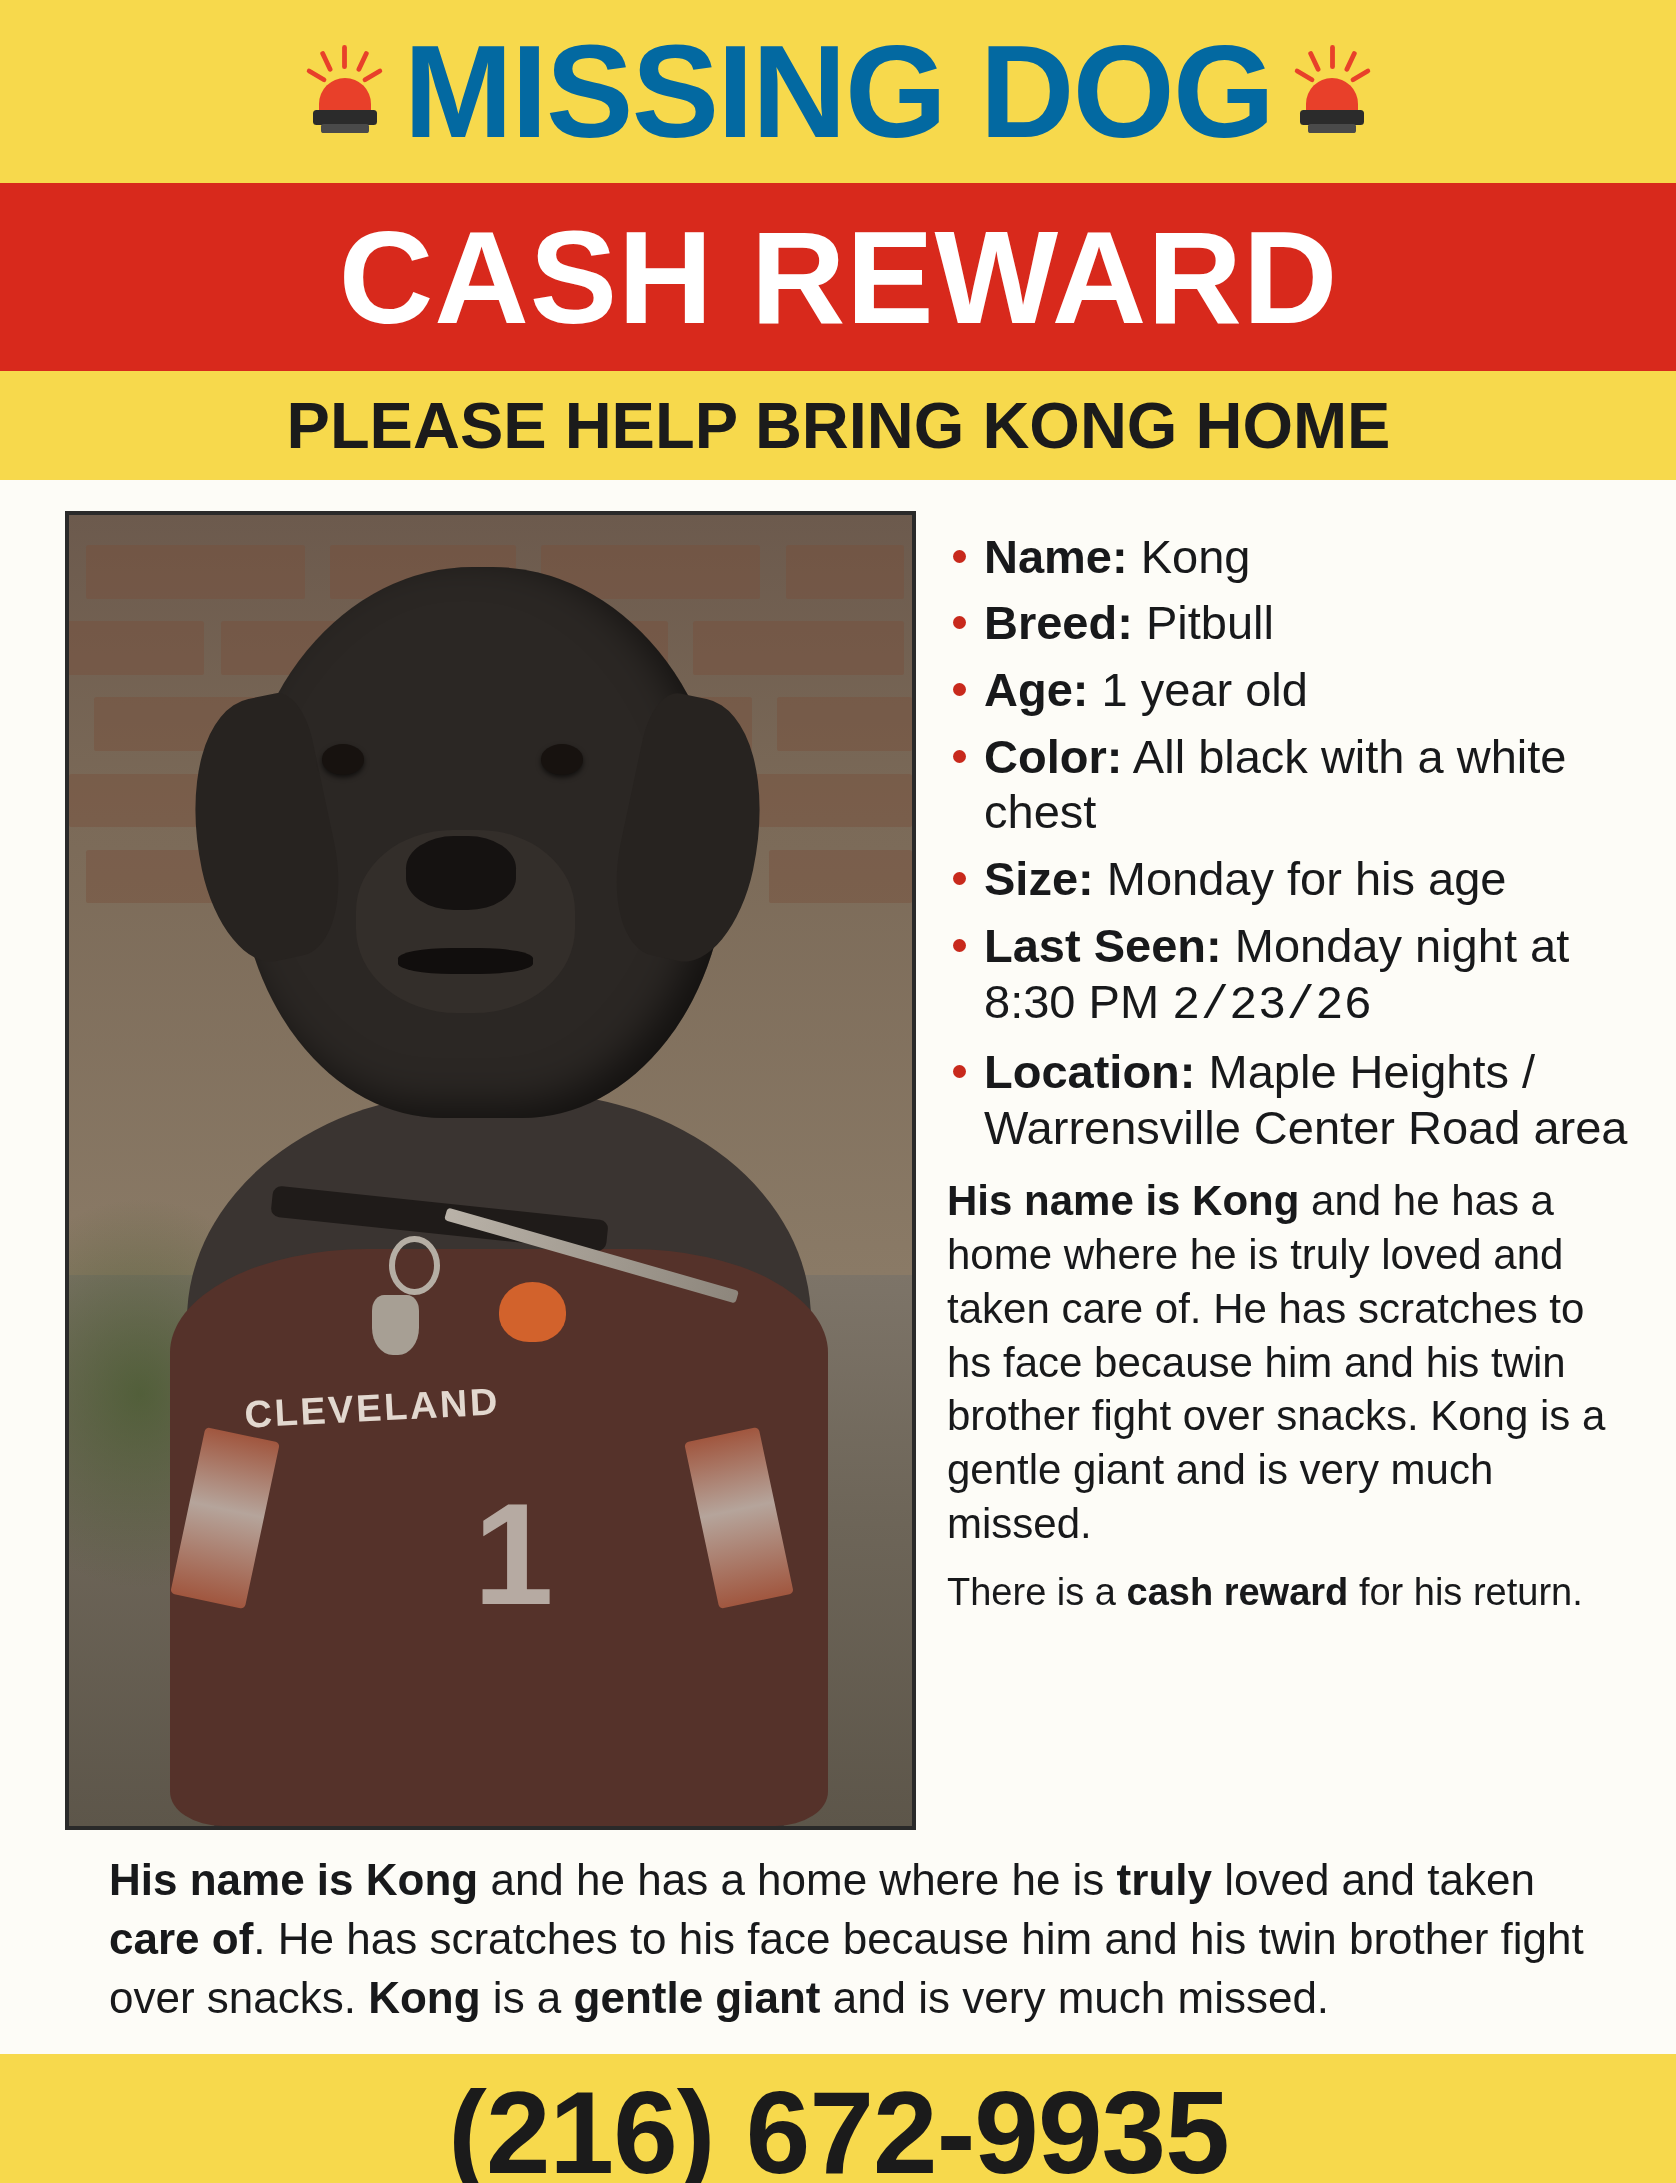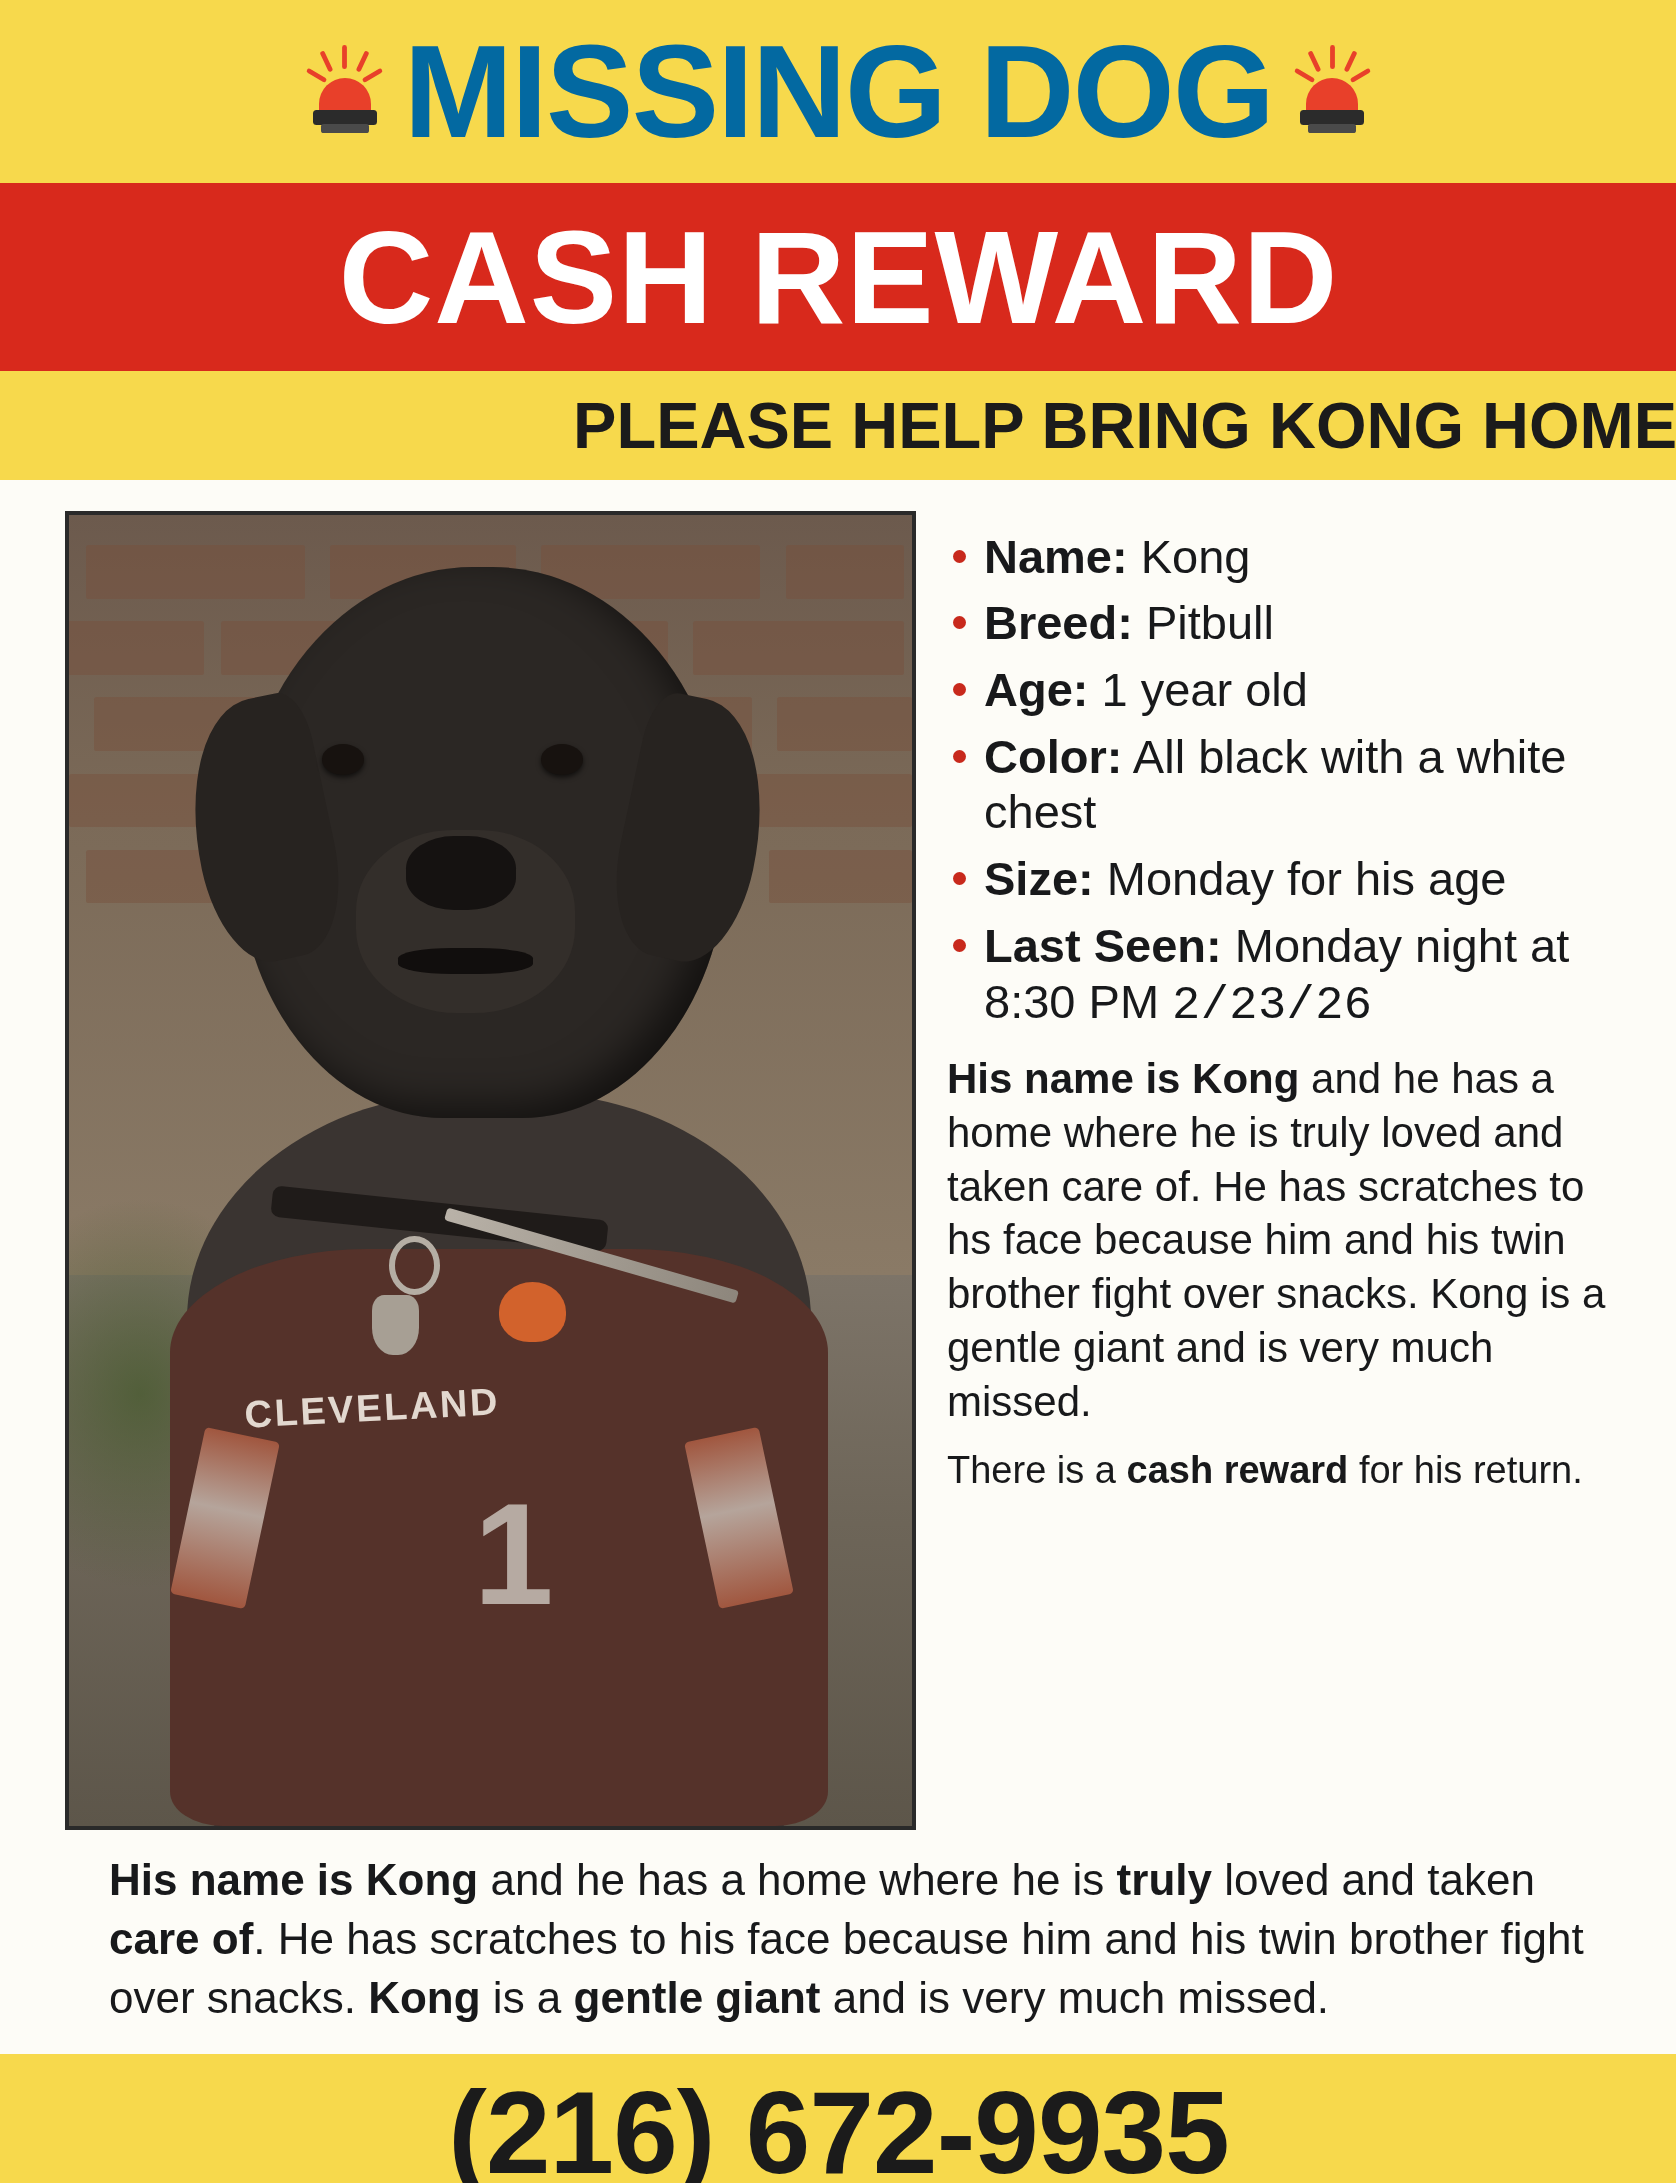--- a/index.html
+++ b/index.html
@@ -98,21 +98,21 @@
     line-height: 1;
     white-space: nowrap;
   }
 
   
   .band-help {
     background: #f7d94c;
     height: 109px;
     display: flex;
     align-items: center;
-    justify-content: flex-end;
+    justify-content: center;
   }
   .help-title {
     font-family: "Liberation Sans", sans-serif;
     font-weight: bold;
     font-size: 65px;
     color: #1b1b1b;
     letter-spacing: 0px;
     line-height: 1;
     white-space: nowrap;
   }
@@ -532,20 +532,25 @@
           <span class="dot"></span>
           <span class="lbl">Size:</span>
           <span>Monday for his age</span>
         </li>
         <li>
           <span class="dot"></span>
           <span class="lbl">Last Seen:</span>
           <span>Monday night at 8:30 PM</span>
           <span class="handwritten">2/23/26</span>
         </li>
+        <li>
+          <span class="dot"></span>
+          <span class="lbl">Location:</span>
+          <span>Maple Heights / Warrensville Center Road area</span>
+        </li>
       </ul>
 
       <div class="para">
         <b>His name is Kong</b><span> and he has a home where he is truly loved and taken care of. He has scratches to hs face because him and his twin brother fight over snacks. Kong is a gentle giant and is very much missed.</span>
       </div>
 
       <div class="para small">
         <span>There is a </span><b>cash reward</b><span> for his return.</span>
       </div>
     </div>

